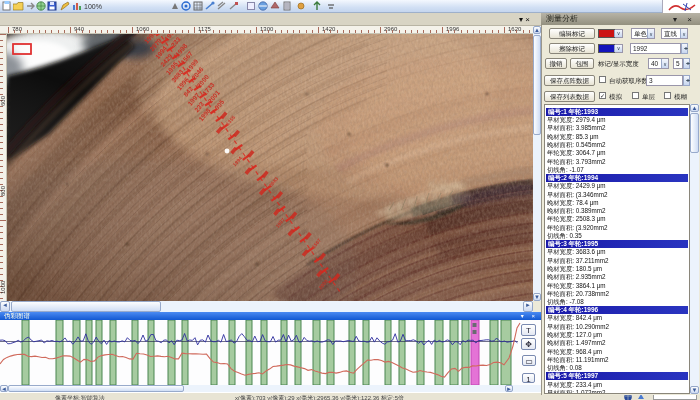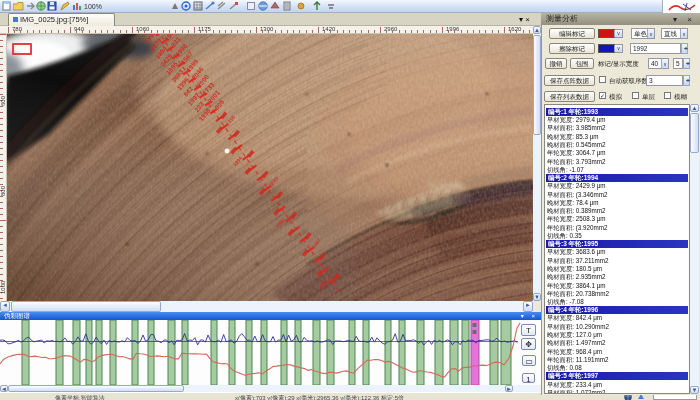--- a/index.html
+++ b/index.html
@@ -135,21 +135,20 @@
 <svg style="position:absolute;left:326px;top:1px" width="20" height="11" viewBox="0 0 20 11">
         <path d="M2,4 h6 M5,6 l0,0" stroke="#555" stroke-width="1.2"></path>
         <path d="M3,7 L7,7" stroke="#555" stroke-width="1.2"></path>
       </svg>
     </div>
   <div id="logo"><svg width="38" height="13" viewBox="0 0 38 13">
     <path d="M6,9 Q12,2 18,7 Q24,11 32,4" fill="none" stroke="#d03030" stroke-width="1.6"></path>
     <path d="M20,3 L28,9 M24,2 L22,10" stroke="#3040b0" stroke-width="1"></path>
       </svg></div>
   <div id="tabbar">
-      <div id="tab"><i></i>IMG_0025.jpg:[75%]</div>
       <div id="tabbtns">▾ ×</div>
     </div>
   <div id="rtitle">测量分析<span class="btns">▾ ×</span></div>
   <div id="hruler">
       <span style="position:absolute;left:12px;top:0px">780</span>
 <span style="position:absolute;left:74px;top:0px">940</span>
 <span style="position:absolute;left:136px;top:0px">1060</span>
 <span style="position:absolute;left:198px;top:0px">1175</span>
 <span style="position:absolute;left:260px;top:0px">1300</span>
 <span style="position:absolute;left:322px;top:0px">1420</span>

